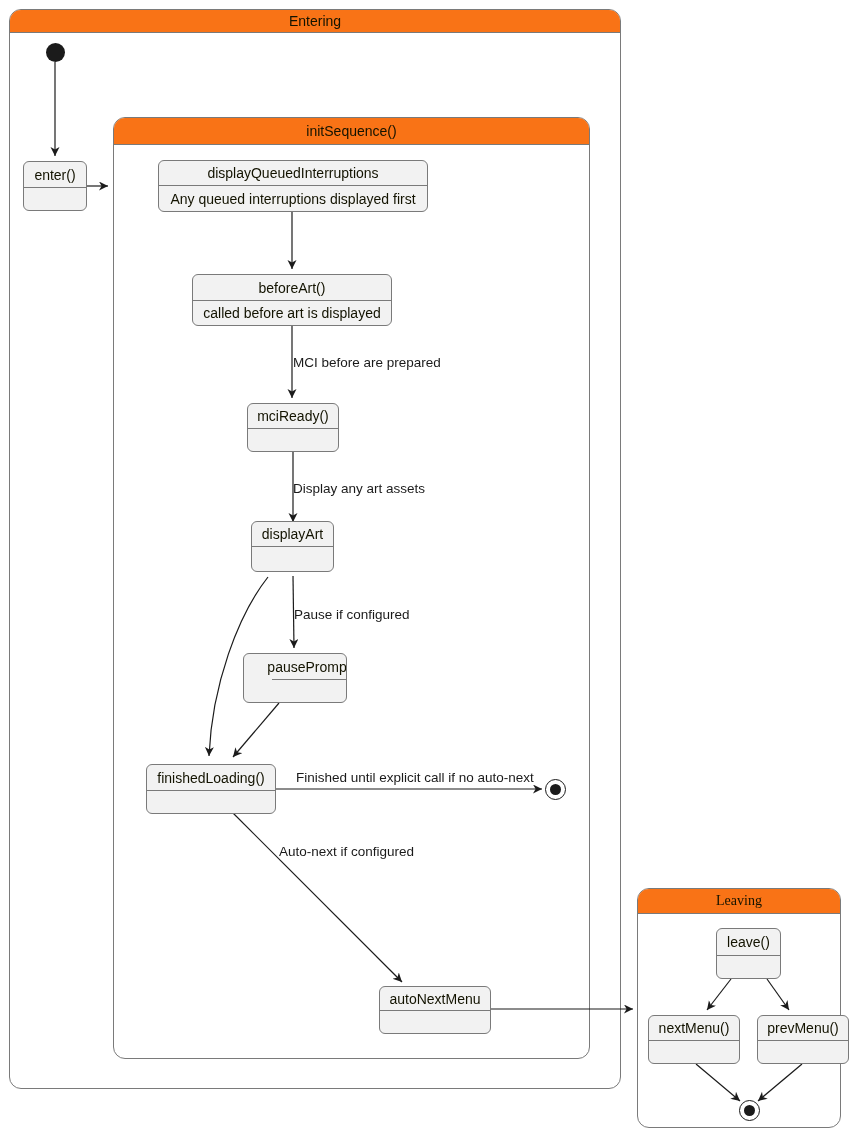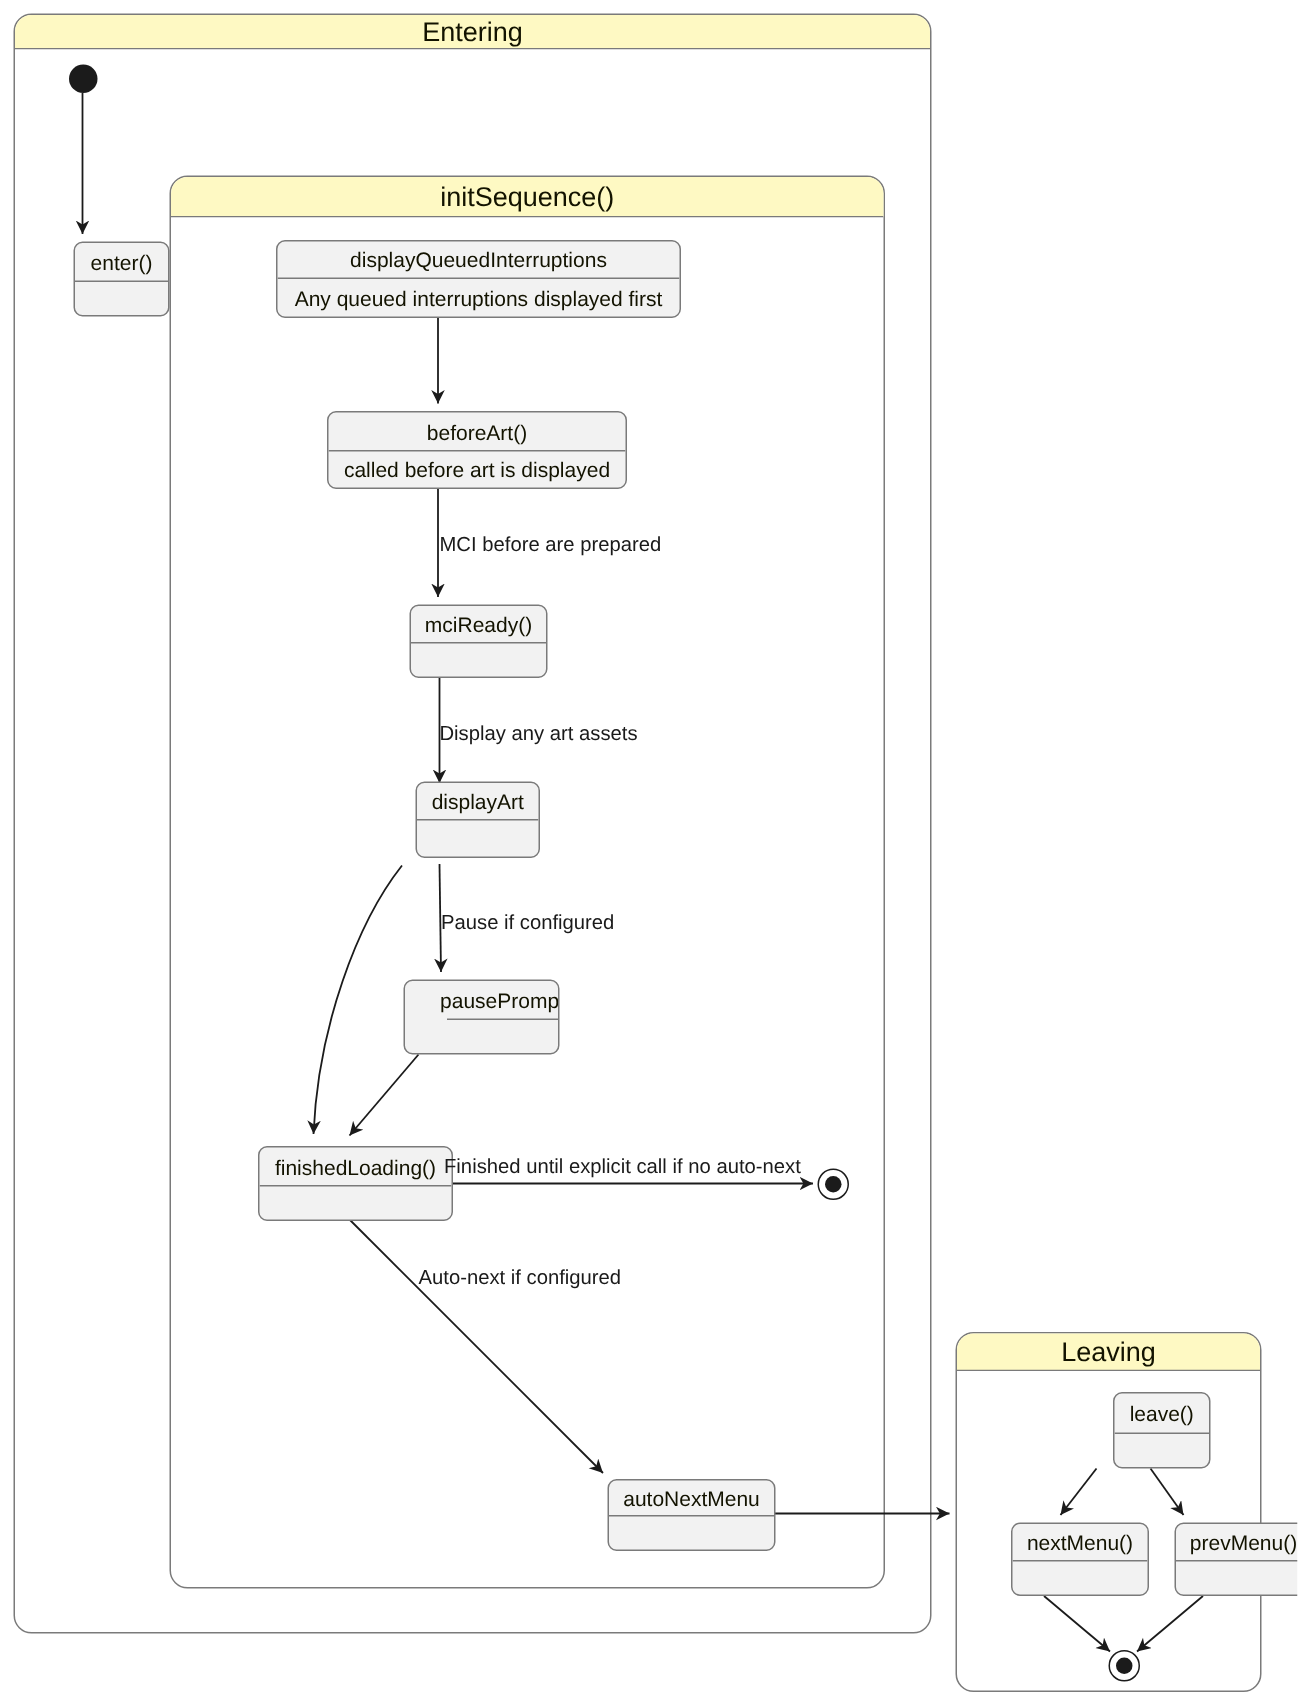--- a/index.html
+++ b/index.html
@@ -21,41 +21,40 @@
     position: absolute;
     border: 1px solid #7a7a7a;
     border-radius: 12px;
     background: #ffffff;
     box-sizing: border-box;
     z-index: 1;
   }
   .frame-title {
     box-sizing: border-box;
     width: 100%;
-    background: #fef9c3;
+    background: #f97316;
     border-bottom: 1px solid #7a7a7a;
     border-radius: 11px 11px 0 0;
     display: flex;
     align-items: center;
     justify-content: center;
-    font-size: 18px;
+    font-size: 14px;
     color: #131300;
   }
   
   .state {
     position: absolute;
     border: 1px solid #7a7a7a;
     border-radius: 6px;
     background: #f2f2f2;
     box-sizing: border-box;
     z-index: 3;
     display: flex;
     flex-direction: column;
     overflow: hidden;
-    margin-left: 26px;
   }
   .state-title {
     box-sizing: border-box;
     display: flex;
     align-items: center;
     justify-content: center;
     font-size: 14px;
     color: #131300;
     border-bottom: 1px solid #7a7a7a;
     flex: 0 0 auto;
@@ -115,21 +114,21 @@
 <div class="canvas">
 
   <div class="frame" style="left:9px; top:9px; width:612px; height:1080px;">
     <div class="frame-title" style="height:23px;">Entering</div>
   </div>
 
   <div class="frame" style="left:113px; top:117px; width:477px; height:942px;">
     <div class="frame-title" style="height:27px;">initSequence()</div>
   </div>
 
-  <div class="frame" style="left:637px; top:888px; width:204px; height:240px;">
+  <div class="frame" style="left:637px; top:888px; width:204px; height:240px;font-family:Liberation Serif, serif;">
     <div class="frame-title" style="height:25px;">Leaving</div>
   </div>
 
   <svg class="edges" width="865" height="1136" viewBox="0 0 865 1136">
     <defs>
       <marker id="arrow" markerWidth="11" markerHeight="11" refX="9" refY="4.5" orient="auto" markerUnits="userSpaceOnUse">
         <path d="M 0 0 L 9 4.5 L 0 9 L 2.6 4.5 Z" fill="#1b1b1b"></path>
       </marker>
     </defs>
     <g fill="none" stroke="#1b1b1b" stroke-width="1.2">

